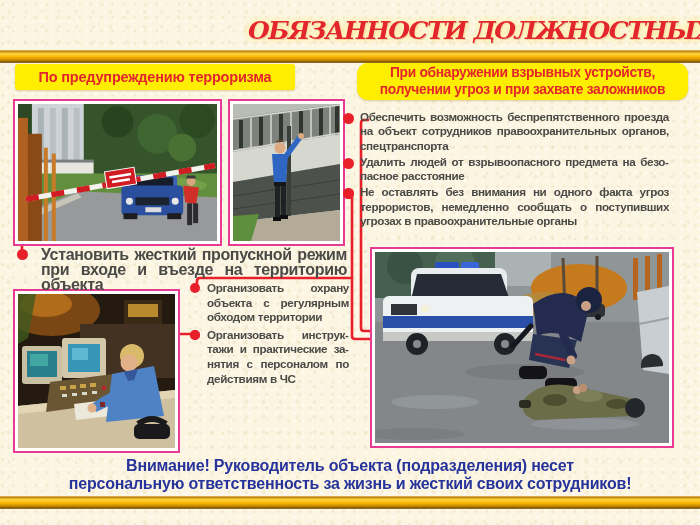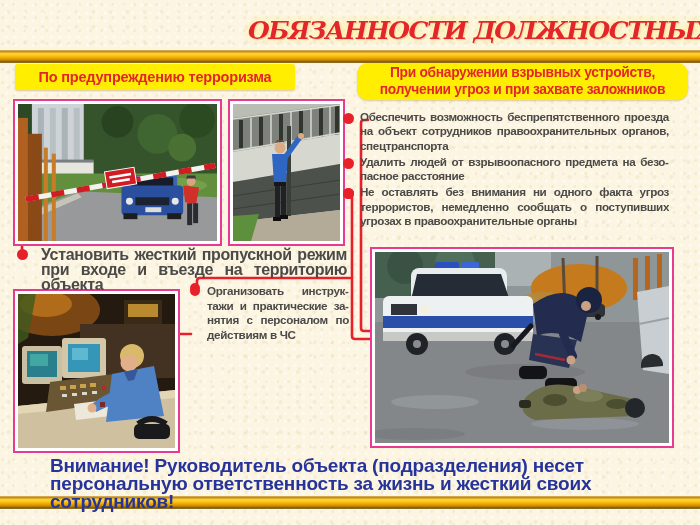--- a/index.html
+++ b/index.html
@@ -56,22 +56,22 @@
   #mid-list{ left:187px; top:281px; width:162px; font-size:11.7px;
     line-height:14.6px; letter-spacing:-0.35px; }
   #mid-list li{ padding-left:20px; margin-bottom:3px; }
   #mid-list .dot{ left:3px; top:2px; width:10px; height:10px; }
   #right-list{ left:337px; top:110px; width:332px; font-size:11.7px;
     line-height:14.3px; letter-spacing:-0.38px; }
   #right-list li{ padding-left:23px; margin-bottom:2px; }
   #right-list .dot{ left:6px; top:3px; width:11px; height:11px; }
   #warning{
     position:absolute; z-index:3; left:50px; top:457px; width:600px;
-    color:#26339b; font-weight:bold;
-    font-size:19px; line-height:18px; letter-spacing:-0.2px;
+    text-align:center; color:#26339b; font-weight:bold;
+    font-size:16px; line-height:18px; letter-spacing:-0.2px;
   }
 </style>
 </head>
 <body>
 
 <div id="poster">
 
   <div class="band top"></div>
   <div class="band bottom"></div>
 
@@ -306,20 +306,24 @@
   <ul id="left-bullet" class="blist">
     <li>
       <span class="dot"></span>
       <span>Установить жесткий пропускной режим при входе и въезде на территорию объекта</span>
     </li>
   </ul>
 
   <ul id="mid-list" class="blist">
     <li>
       <span class="dot"></span>
+      <span>Организовать охрану объекта с регулярным обходом территории</span>
+    </li>
+    <li>
+      <span class="dot"></span>
     </li>
     <li>
       <span class="dot"></span>
       <span>Организовать инструк­тажи и практические за­нятия с персоналом по действиям в ЧС</span>
     </li>
   </ul>
 
   <ul id="right-list" class="blist">
     <li>
       <span class="dot"></span>

